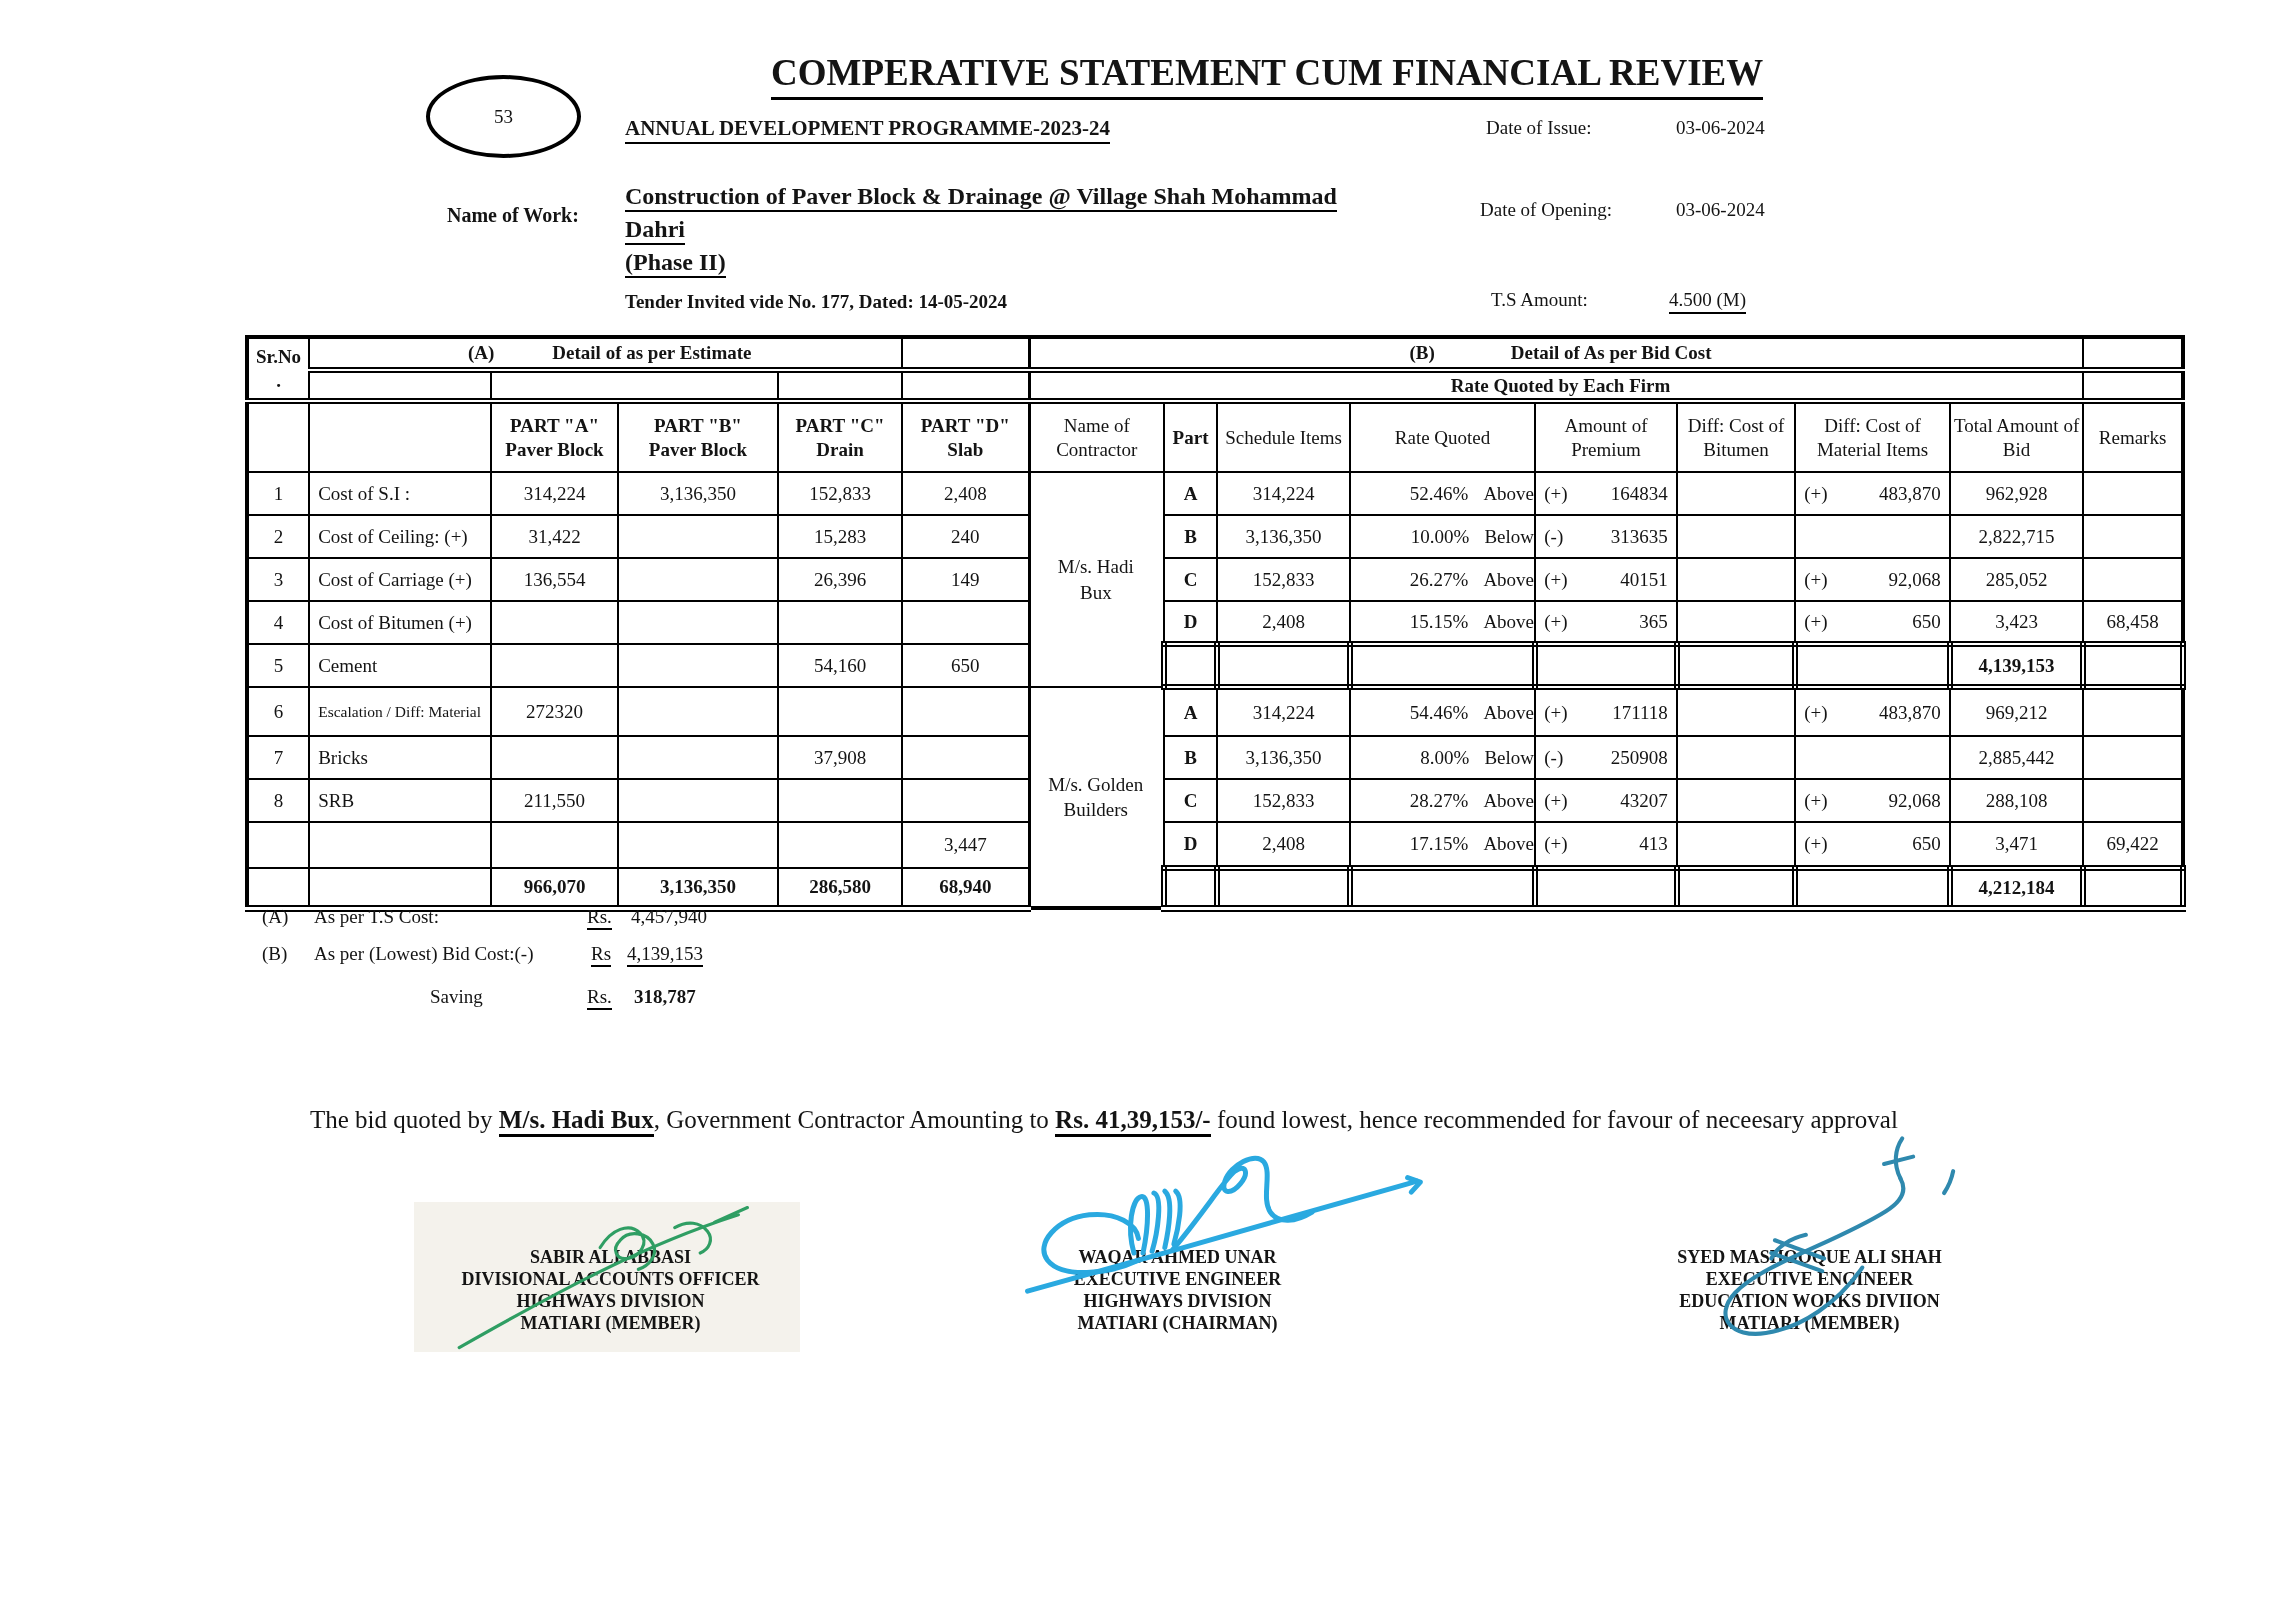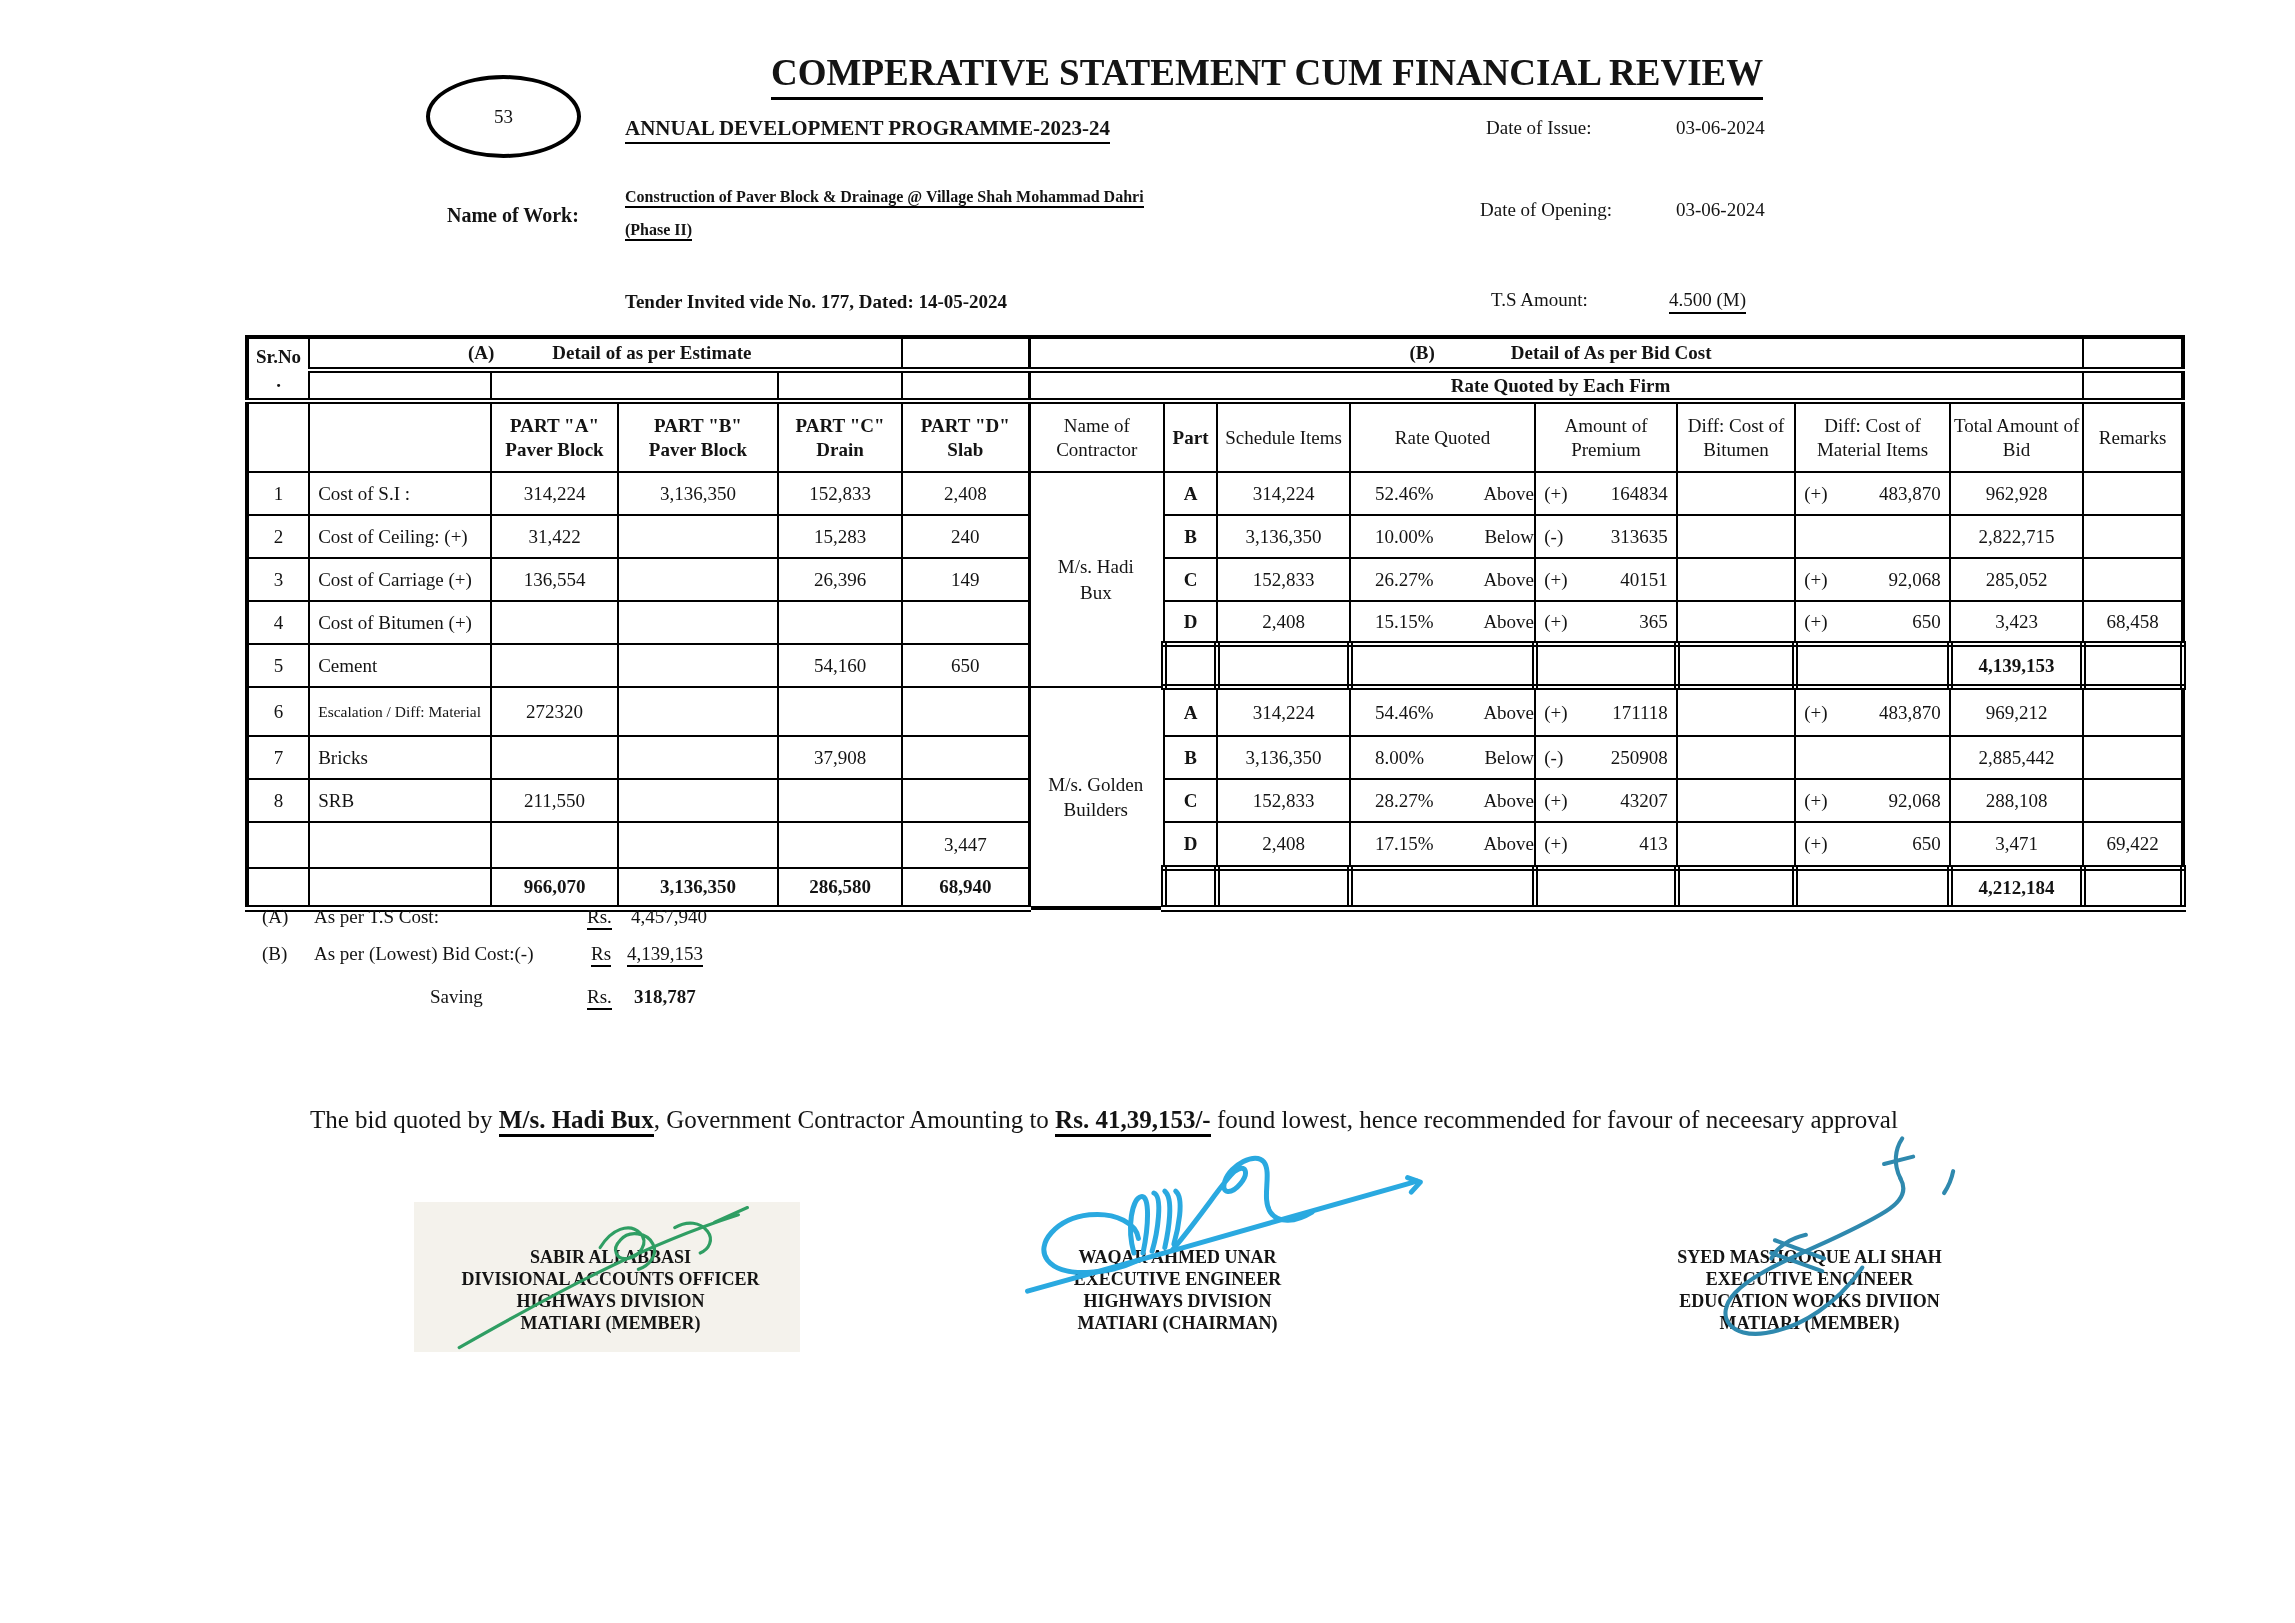--- a/index.html
+++ b/index.html
@@ -8,42 +8,42 @@
 
   
   .title{position:absolute;left:771px;top:51px;font-size:37px;font-weight:bold;white-space:nowrap;
          border-bottom:3.6px solid #000;padding-bottom:2.7px;}
   .circle{position:absolute;left:426px;top:75px;width:147px;height:75px;border:4.5px solid #000;
           border-radius:50%;display:flex;align-items:center;justify-content:center;font-size:19px;}
   .programme{position:absolute;left:625px;top:116px;font-size:21px;font-weight:bold;
              border-bottom:2.7px solid #000;padding-bottom:0.9px;white-space:nowrap;}
   .plain{position:absolute;font-size:19px;white-space:nowrap;}
   .boldtxt{font-weight:bold;}
-  .work{position:absolute;left:625px;top:180px;font-size:16px;font-weight:bold;line-height:33px;width:755px;}
+  .work{position:absolute;left:625px;top:180px;font-size:24px;font-weight:bold;line-height:33px;width:755px;}
   .work .u{border-bottom:2.7px solid #000;padding-bottom:0.9px;}
   .uline{border-bottom:2.7px solid #000;padding-bottom:0.9px;}
 
   
   table.main{position:absolute;left:245px;top:335px;width:1935px;border-collapse:collapse;
              table-layout:fixed;font-size:19px;border:4.5px solid #000;}
   .main td{border:2.3px solid #000;text-align:center;vertical-align:middle;padding:0 3.6px;overflow:hidden;}
   .main .hb{border-bottom:6.4px double #000;}
   .main .hsec{font-weight:bold;padding-left:12px;}
   .main .hsec .tagA{margin-right:58px;font-weight:bold;}
   .main .hsec .tagB{margin-right:76px;font-weight:bold;}
   .main .srhead{font-weight:bold;line-height:23.6px;}
   .main .colhead{line-height:23.6px;padding:3.6px 1.8px;}
   .main .colhead.b{font-weight:bold;}
   .main .item{text-align:left;padding:0 5.5px 0 8.2px;margin-left:48px;}
   .main .sm{font-size:15.5px;line-height:17.3px;}
   .main .name{line-height:25.5px;padding:0 11px;border-left:3.6px solid #000;}
   .main .bdiv{border-left:3.6px solid #000;}
   .main .partcol{font-weight:bold;}
   .main .rate{padding:0;}
-  .main .rate .rwrap{display:flex;justify-content:space-between;gap:24px;margin-left:24px;}
+  .main .rate .rwrap{display:flex;justify-content:flex-end;gap:15px;margin-left:24px;}
   .main .signnum{padding:0;}
   .main .signnum .swrap{display:flex;justify-content:space-between;align-items:center;padding:0 8.2px;}
   .main .sub{border:6.4px double #000;}
   .main .subtot{font-weight:bold;}
   .main .tot{font-weight:bold;}
   .main tr.lastrow td{border-bottom:7.3px double #000;}
 
   
   .sumline span{position:absolute;font-size:19px;white-space:nowrap;}
   .rsu{border-bottom:2.3px solid #000;}

